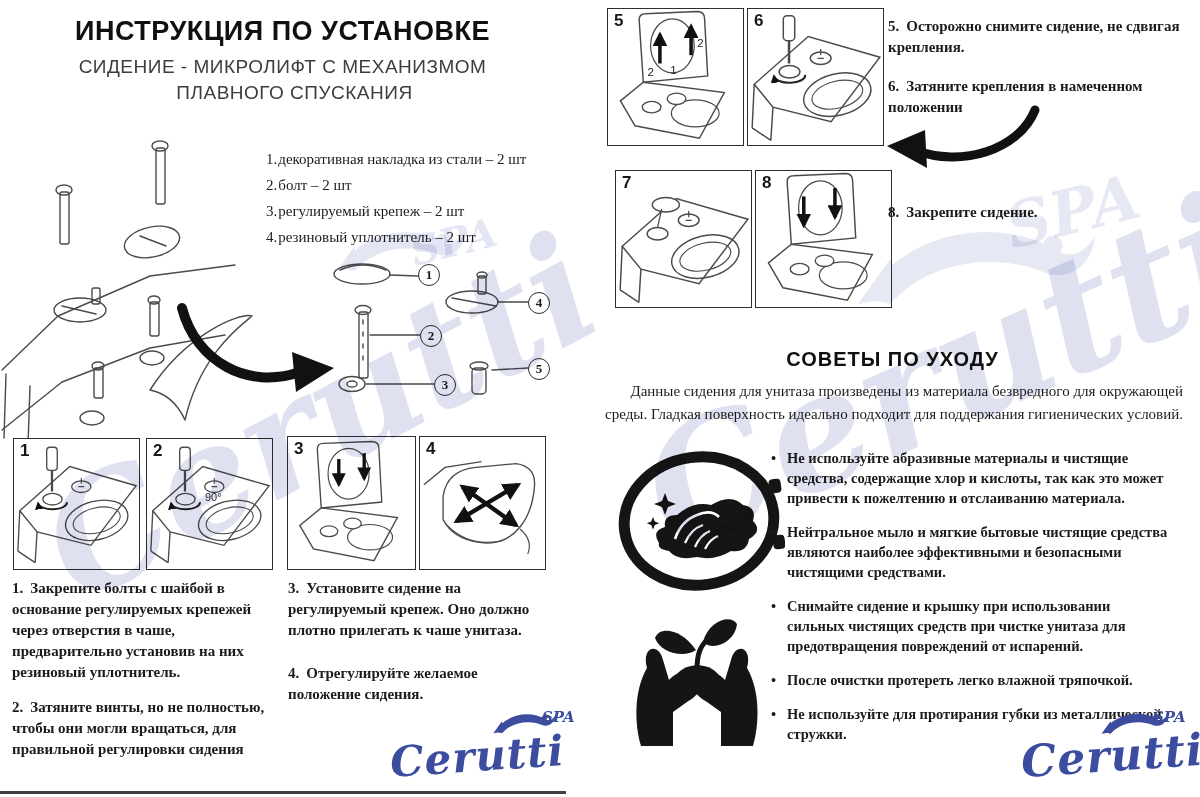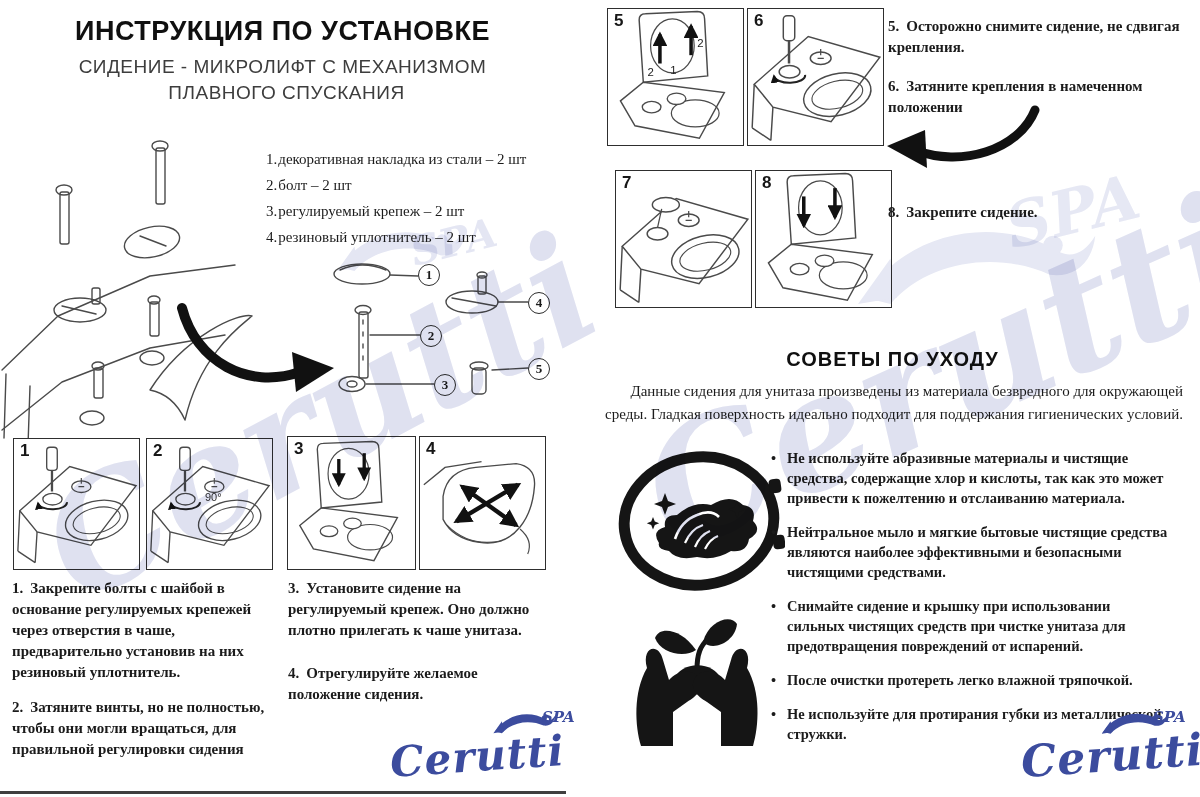--- a/index.html
+++ b/index.html
@@ -96,21 +96,21 @@
       <path d="M4,32 L14,18 L16,30 Z"></path>
       <circle cx="64" cy="14" r="3"></circle>
     </g>
   </defs>
 </svg>
 
 <div id="page-left" class="page">
 
   <div class="abs subtitle" style="top:56px;left:0;">СИДЕНИЕ - МИКРОЛИФТ С МЕХАНИЗМОМ</div>
   <div class="abs title" style="top:16px;left:0;">ИНСТРУКЦИЯ ПО УСТАНОВКЕ</div>
-  <div class="abs subtitle" style="top:82px;left:4px;">ПЛАВНОГО СПУСКАНИЯ</div>
+  <div class="abs subtitle" style="top:82px;left:12px;">ПЛАВНОГО СПУСКАНИЯ</div>
 
   <svg class="abs lineart" style="left:0;top:130px;" width="260" height="310" viewBox="0 0 260 310">
     <rect x="156" y="18" width="9" height="56" rx="2"></rect>
       <ellipse cx="160" cy="16" rx="8" ry="5"></ellipse>
     <rect x="60" y="62" width="9" height="52" rx="2"></rect>
       <ellipse cx="64" cy="60" rx="8" ry="5"></ellipse>
     <ellipse cx="152" cy="112" rx="28" ry="15" transform="rotate(-12 152 112)"></ellipse>
     <path d="M140,106 L166,116"></path>
     <ellipse cx="80" cy="180" rx="26" ry="12"></ellipse>
       <rect x="92" y="158" width="8" height="16" rx="2"></rect>

